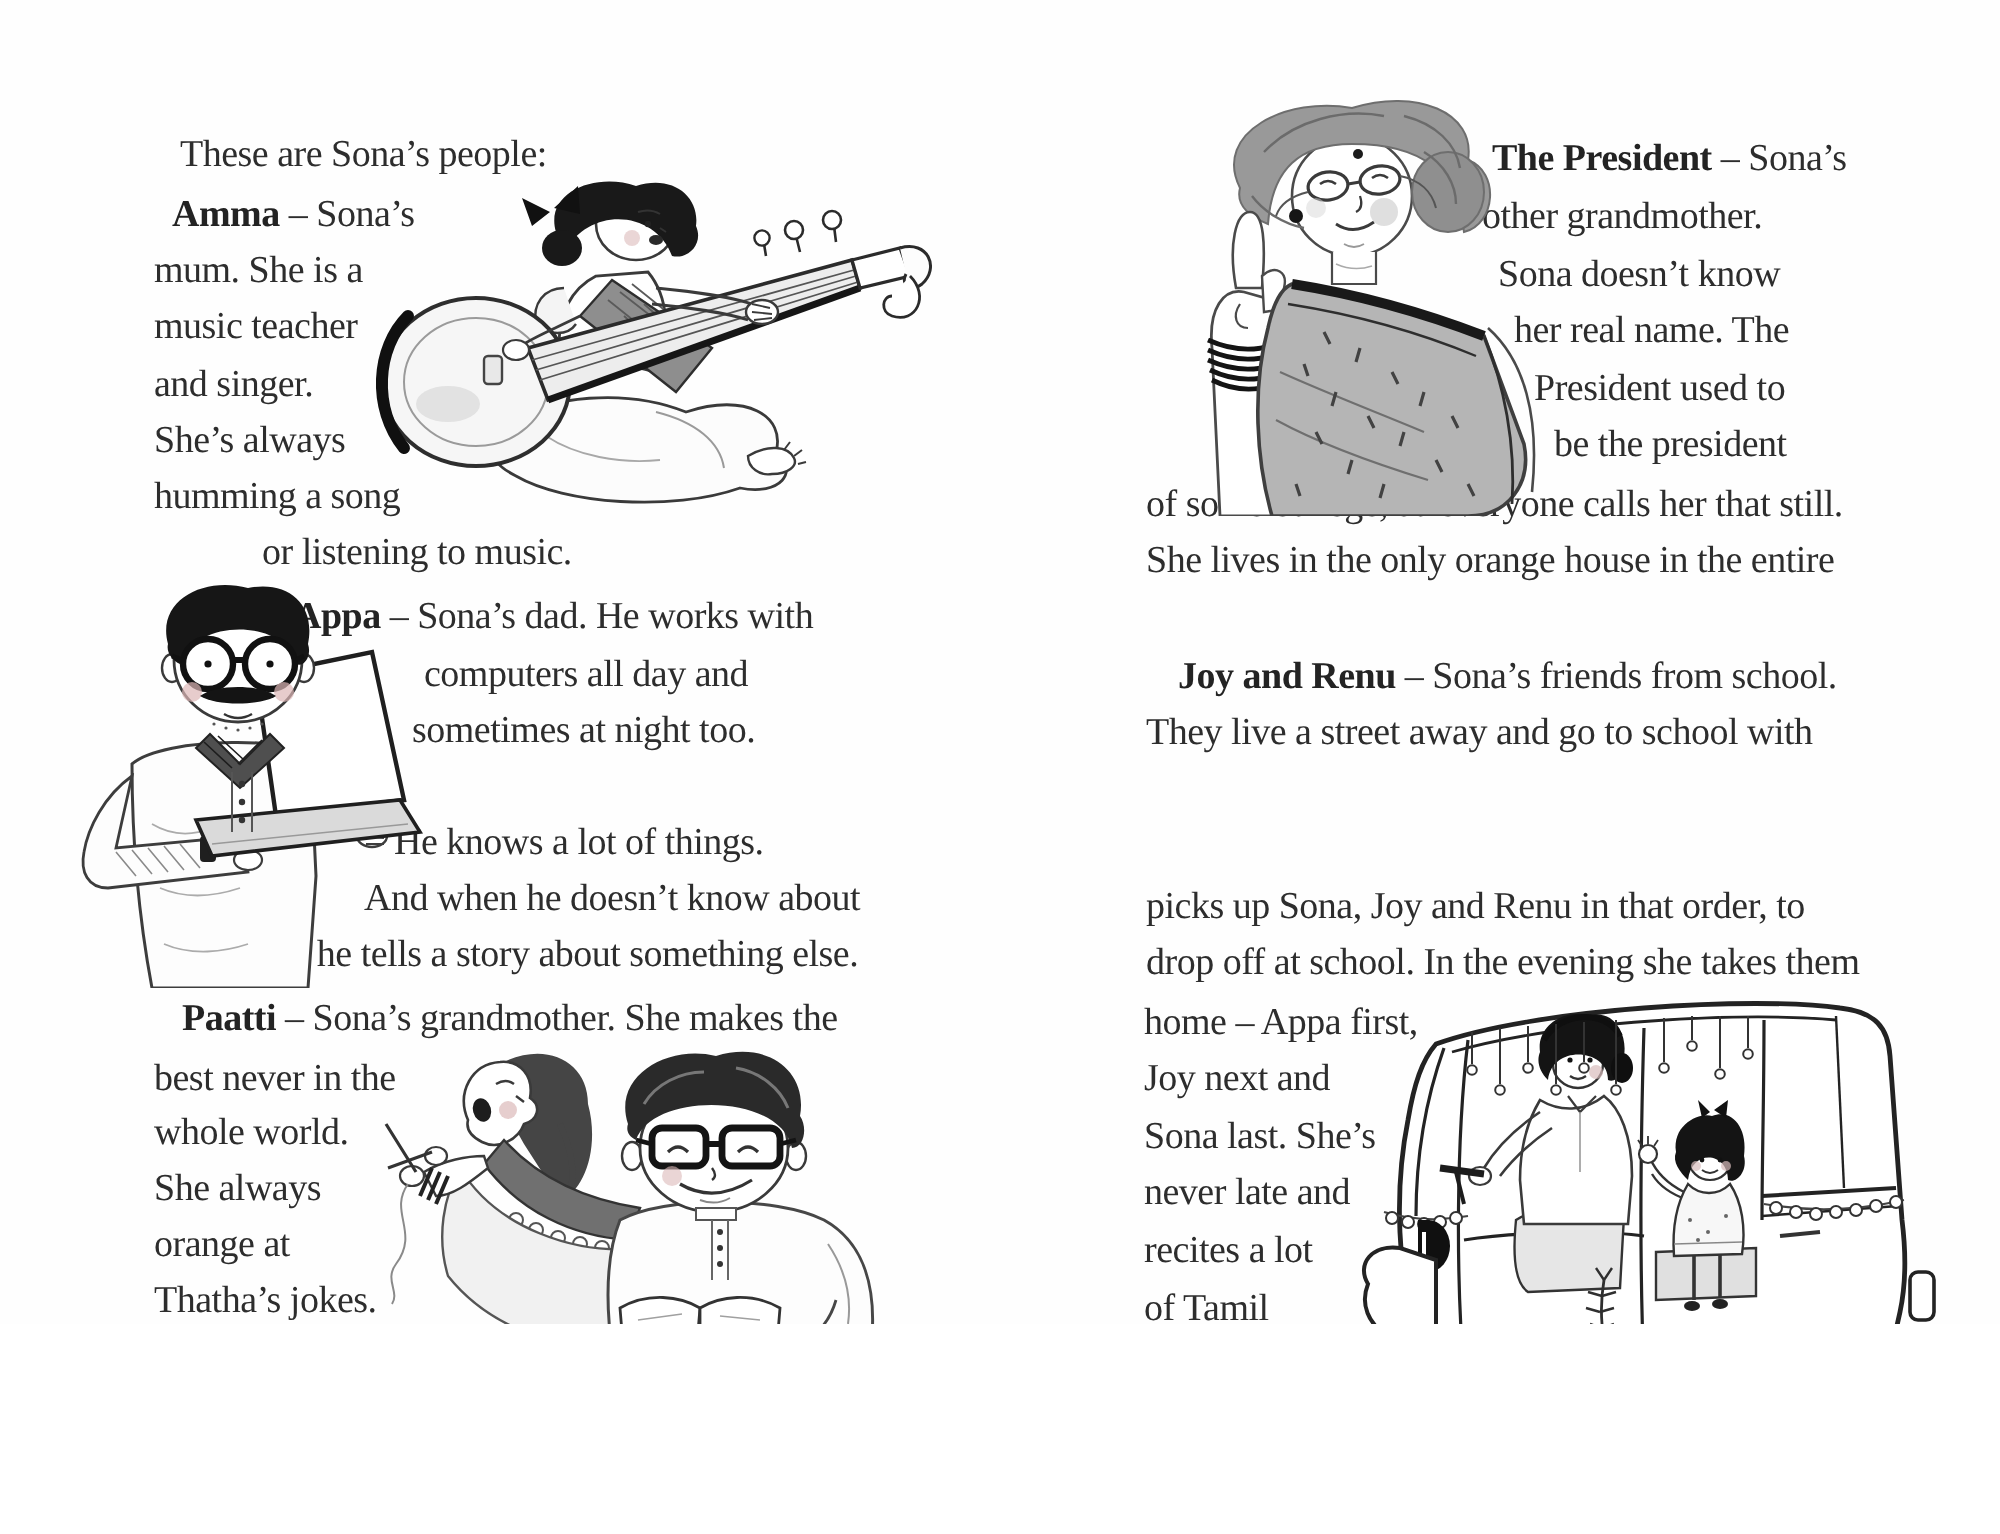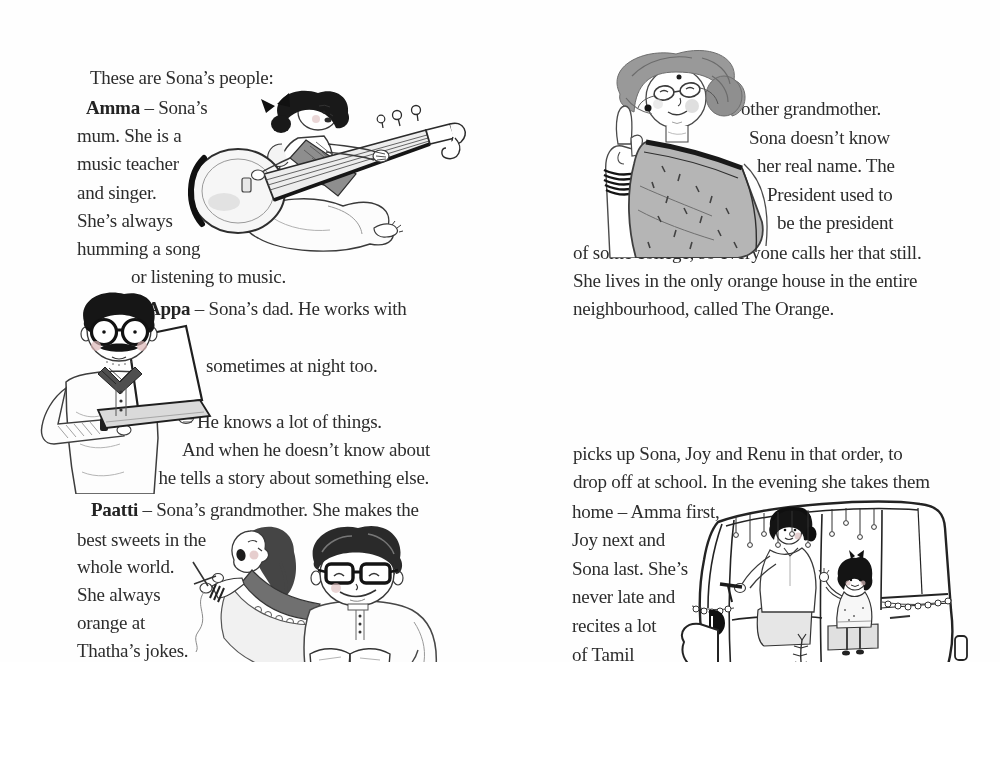--- a/index.html
+++ b/index.html
@@ -23,43 +23,46 @@
 
   <div class="ln" style="left:90px;top:68px"><b></b><span>These are Sona’s people:</span></div>
   <div class="ln" style="left:86px;top:98px"><b>Amma</b><span> – Sona’s</span></div>
   <div class="ln" style="left:77px;top:126px"><b></b><span>mum. She is a</span></div>
   <div class="ln" style="left:77px;top:154px"><b></b><span>music teacher</span></div>
   <div class="ln" style="left:77px;top:183px"><b></b><span>and singer.</span></div>
   <div class="ln" style="left:77px;top:211px"><b></b><span>She’s always</span></div>
   <div class="ln" style="left:77px;top:239px"><b></b><span>humming a song</span></div>
   <div class="ln" style="left:131px;top:267px"><b></b><span>or listening to music.</span></div>
   <div class="ln" style="left:147px;top:299px"><b>Appa</b><span> – Sona’s dad. He works with</span></div>
+  <div class="ln" style="left:212px;top:328px"><b></b><span>computers all day and</span></div>
   <div class="ln" style="left:206px;top:356px"><b></b><span>sometimes at night too.</span></div>
   <div class="ln" style="left:182px;top:440px"><b></b><span>And when he doesn’t know about</span></div>
   <div class="ln" style="left:197px;top:412px"><b></b><span>He knows a lot of things.</span></div>
   <div class="ln" style="left:77px;top:468px"><b></b><span>something he tells a story about something else.</span></div>
   <div class="ln" style="left:91px;top:500px"><b>Paatti</b><span> – Sona’s grandmother. She makes the</span></div>
-  <div class="ln" style="left:77px;top:530px"><b></b><span>best sweets in the</span></div>
+  <div class="ln" style="left:77px;top:530px"><b></b><span>best never in the</span></div>
   <div class="ln" style="left:77px;top:557px"><b></b><span>whole world.</span></div>
   <div class="ln" style="left:77px;top:585px"><b></b><span>She always</span></div>
   <div class="ln" style="left:77px;top:613px"><b></b><span>orange at</span></div>
   <div class="ln" style="left:77px;top:641px"><b></b><span>Thatha’s jokes.</span></div>
   <div class="pagenum" style="left:73px;top:721px">8</div>
 
+  <div class="ln" style="left:746px;top:70px"><b>The President</b><span> – Sona’s</span></div>
   <div class="ln" style="left:741px;top:99px"><b></b><span>other grandmother.</span></div>
   <div class="ln" style="left:749px;top:128px"><b></b><span>Sona doesn’t know</span></div>
   <div class="ln" style="left:757px;top:156px"><b></b><span>her real name. The</span></div>
   <div class="ln" style="left:767px;top:185px"><b></b><span>President used to</span></div>
   <div class="ln" style="left:777px;top:213px"><b></b><span>be the president</span></div>
   <div class="ln" style="left:573px;top:243px"><b></b><span>of some college, so everyone calls her that still.</span></div>
   <div class="ln" style="left:573px;top:271px"><b></b><span>She lives in the only orange house in the entire</span></div>
-  <div class="ln" style="left:573px;top:299px"><b></b><span>neighbourhood, called The Orange.</span></div>
+  <div class="ln" style="left:589px;top:329px"><b>Joy and Renu</b><span> – Sona’s friends from school.</span></div>
+  <div class="ln" style="left:573px;top:357px"><b></b><span>They live a street away and go to school with</span></div>
   <div class="ln" style="left:573px;top:444px"><b></b><span>picks up Sona, Joy and Renu in that order, to</span></div>
   <div class="ln" style="left:573px;top:472px"><b></b><span>drop off at school. In the evening she takes them</span></div>
-  <div class="ln" style="left:572px;top:502px"><b></b><span>home – Amma first,</span></div>
+  <div class="ln" style="left:572px;top:502px"><b></b><span>home – Appa first,</span></div>
   <div class="ln" style="left:572px;top:530px"><b></b><span>Joy next and</span></div>
   <div class="ln" style="left:572px;top:559px"><b></b><span>Sona last. She’s</span></div>
   <div class="ln" style="left:572px;top:587px"><b></b><span>never late and</span></div>
   <div class="ln" style="left:572px;top:616px"><b></b><span>recites a lot</span></div>
   <div class="ln" style="left:572px;top:645px"><b></b><span>of Tamil</span></div>
   <div class="ln" style="left:572px;top:674px"><b></b><span>poetry.</span></div>
   <div class="pagenum" style="left:909px;top:721px">9</div>
 
   <div class="illus" style="left:178px;top:86px">
     <svg width="290" height="180" viewBox="0 0 290 180">

